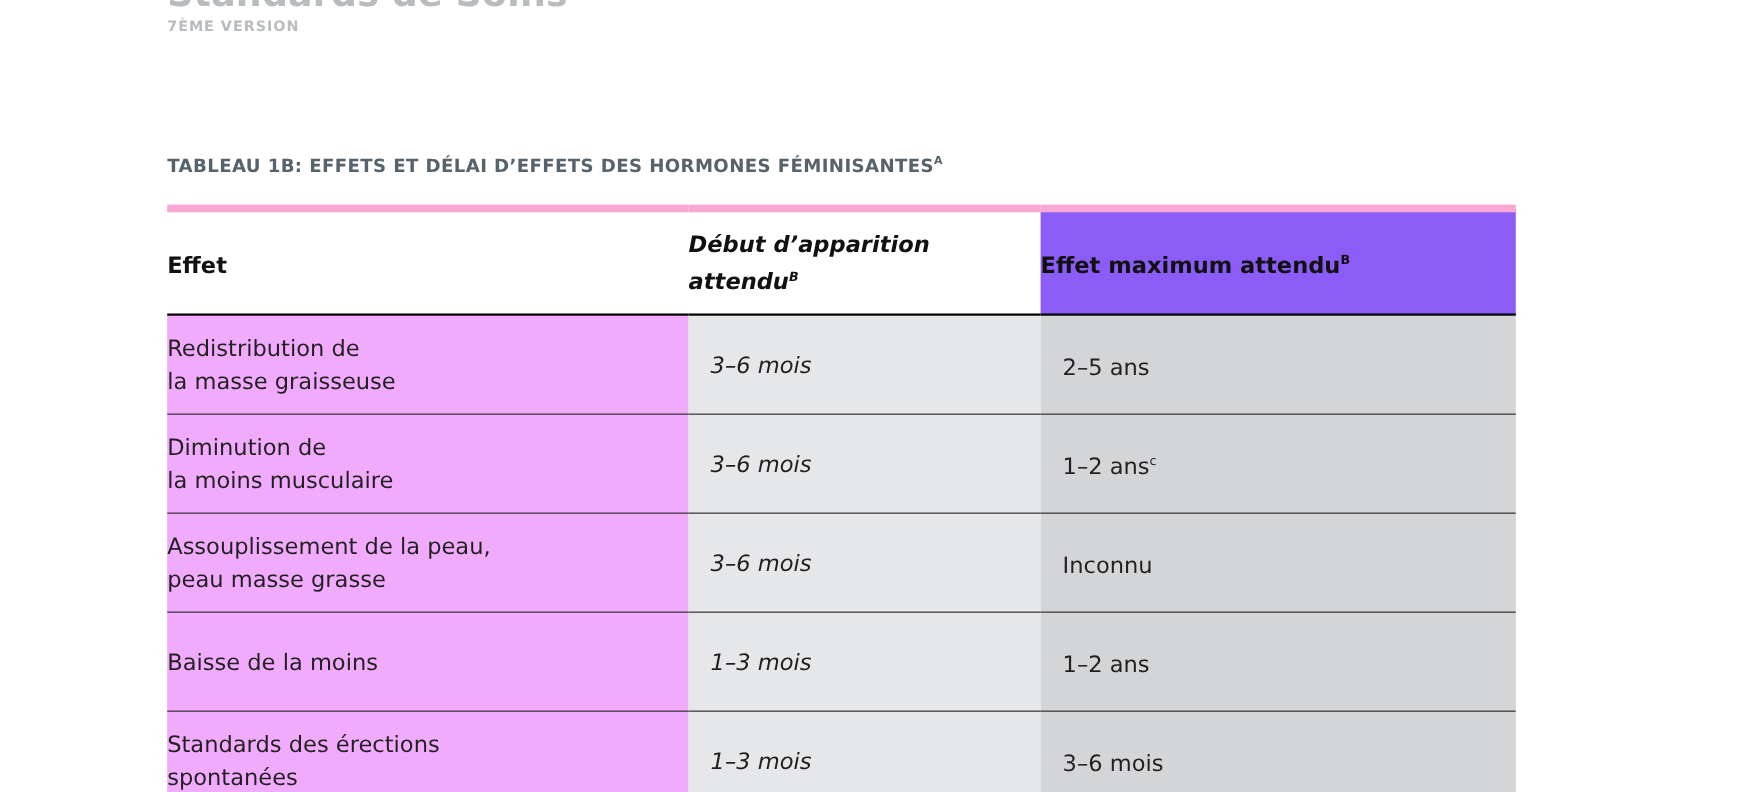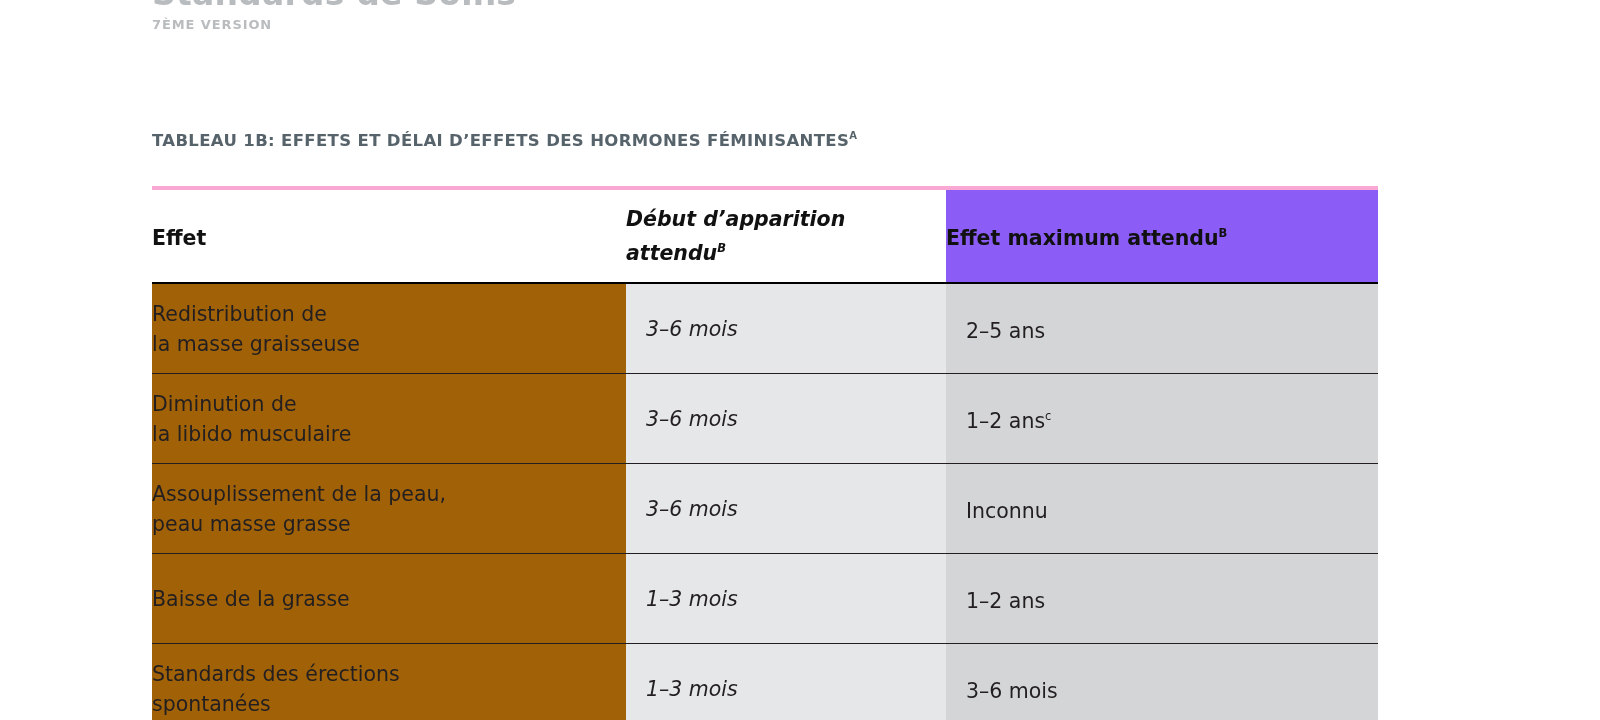--- a/index.html
+++ b/index.html
@@ -46,21 +46,21 @@
     font-size: 13px;
     font-weight: 700;
     color: #b9bcbe;
     letter-spacing: 0.9px;
   }
 
   
   .table-caption {
     position: absolute;
     left: 152px;
-    top: 130px;
+    top: 141px;
     font-family: "DejaVu Sans", sans-serif;
     font-size: 16.5px;
     font-weight: 700;
     color: #57636b;
     letter-spacing: 0.35px;
     white-space: nowrap;
   }
   .table-caption .sup {
     font-size: 10px;
     vertical-align: super;
@@ -85,29 +85,29 @@
   table.effects col.c3 { width: 432px; }
 
   table.effects th,
   table.effects td {
     vertical-align: middle;
     text-align: left;
     padding: 0;
   }
 
   
-  .col-effect  { background: #a16207; }
+  .col-effect  { background: #f0abfc; }
   .col-onset   { background: #e6e7e8; }
   .col-max     { background: #d3d5d6; }
 
   thead .col-effect,
   thead .col-onset { background: #ffffff; }
   thead .col-max   { background: #8b5cf6; }
 
-  thead tr { border-top: 4px solid #f9a8d4; }
+  thead tr { border-top: 7px solid #f9a8d4; }
   thead th {
     border-bottom: 2px solid #000000;
     height: 92px;
     font-family: "DejaVu Sans", sans-serif;
     font-size: 20.5px;
     font-weight: 700;
     color: #111111;
     line-height: 29px;
   }
   tbody td {
@@ -183,21 +183,21 @@
             <span class="nowrap">3–6 mois</span>
           </td>
           <td class="col-max cell-pad-3">
             <span class="nowrap">2–5 ans</span><span class="sup-note"></span>
           </td>
         </tr>
 
         <tr>
           <td class="col-effect cell-pad-1">
             <span class="twoline">Diminution de
-la libido musculaire</span>
+la moins musculaire</span>
           </td>
           <td class="col-onset cell-pad-2">
             <span class="nowrap">3–6 mois</span>
           </td>
           <td class="col-max cell-pad-3">
             <span class="nowrap">1–2 ans</span><span class="sup-note">c</span>
           </td>
         </tr>
 
         <tr>
@@ -208,21 +208,21 @@
           <td class="col-onset cell-pad-2">
             <span class="nowrap">3–6 mois</span>
           </td>
           <td class="col-max cell-pad-3">
             <span class="nowrap">Inconnu</span><span class="sup-note"></span>
           </td>
         </tr>
 
         <tr>
           <td class="col-effect cell-pad-1">
-            <span class="twoline">Baisse de la grasse</span>
+            <span class="twoline">Baisse de la moins</span>
           </td>
           <td class="col-onset cell-pad-2">
             <span class="nowrap">1–3 mois</span>
           </td>
           <td class="col-max cell-pad-3">
             <span class="nowrap">1–2 ans</span><span class="sup-note"></span>
           </td>
         </tr>
 
         <tr>

